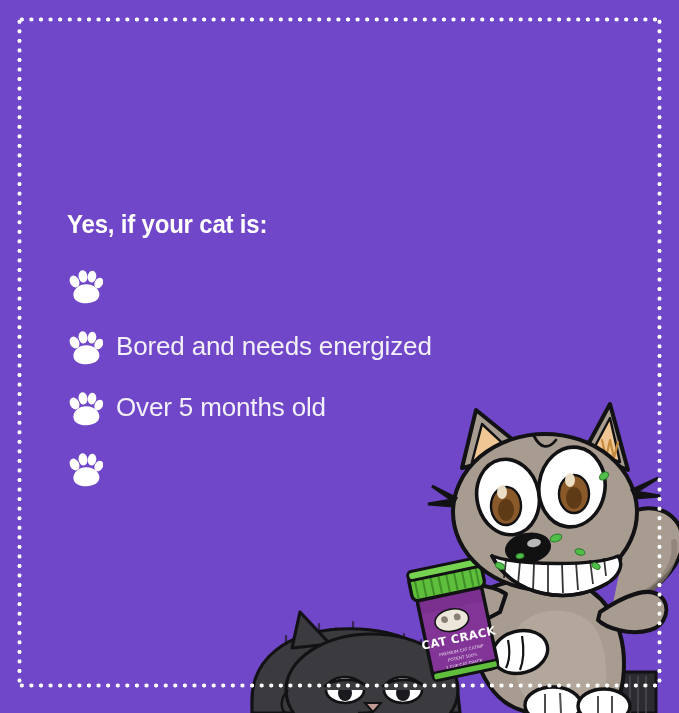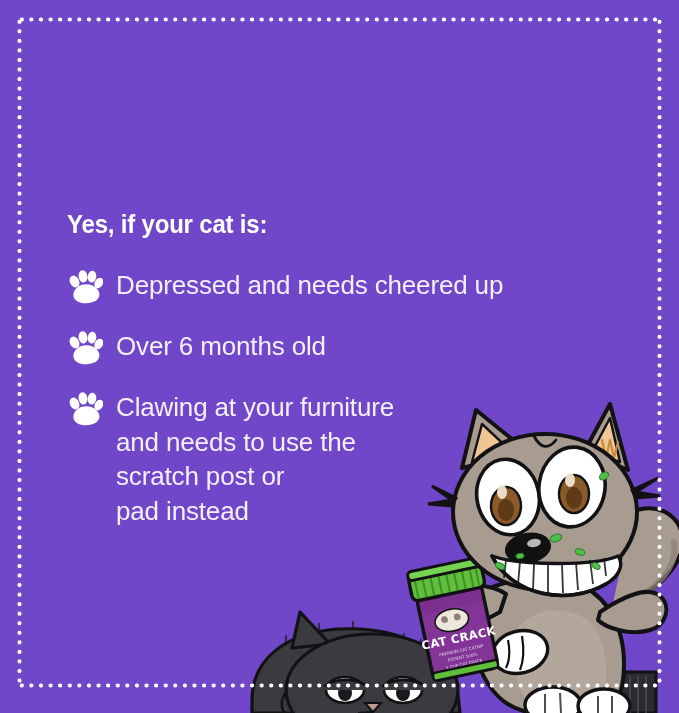--- a/index.html
+++ b/index.html
@@ -346,52 +346,61 @@
         <svg viewBox="0 0 36 34" xmlns="http://www.w3.org/2000/svg">
           <g fill="#FFFFFF">
             <ellipse cx="7.5" cy="11.5" rx="4.6" ry="6.2" transform="rotate(-26 7.5 11.5)"></ellipse>
             <ellipse cx="16" cy="6.4" rx="4.4" ry="6.2" transform="rotate(-9 16 6.4)"></ellipse>
             <ellipse cx="25" cy="6.6" rx="4.3" ry="6" transform="rotate(9 25 6.6)"></ellipse>
             <ellipse cx="31.8" cy="13" rx="4.1" ry="5.6" transform="rotate(26 31.8 13)"></ellipse>
             <path d="M19.4 14.2 C27.4 14.2 32.6 19.6 32.4 24.6 C32.2 30.2 26.4 33.2 19.2 33.2 C11.6 33.2 6.2 30.0 6.4 24.4 C6.6 19.2 11.8 14.2 19.4 14.2 Z"></path>
           </g>
         </svg>
       </span>
-      <span class="bullet-text">Depressed and needs cheered up</span>
     </div>
-
 
     <div class="bullet">
       <span class="paw">
         <svg viewBox="0 0 36 34" xmlns="http://www.w3.org/2000/svg">
           <g fill="#FFFFFF">
             <ellipse cx="7.5" cy="11.5" rx="4.6" ry="6.2" transform="rotate(-26 7.5 11.5)"></ellipse>
             <ellipse cx="16" cy="6.4" rx="4.4" ry="6.2" transform="rotate(-9 16 6.4)"></ellipse>
             <ellipse cx="25" cy="6.6" rx="4.3" ry="6" transform="rotate(9 25 6.6)"></ellipse>
             <ellipse cx="31.8" cy="13" rx="4.1" ry="5.6" transform="rotate(26 31.8 13)"></ellipse>
             <path d="M19.4 14.2 C27.4 14.2 32.6 19.6 32.4 24.6 C32.2 30.2 26.4 33.2 19.2 33.2 C11.6 33.2 6.2 30.0 6.4 24.4 C6.6 19.2 11.8 14.2 19.4 14.2 Z"></path>
           </g>
         </svg>
       </span>
-      <span class="bullet-text">Over 6 months old</span>
+      <span class="bullet-text">Bored and needs energized</span>
     </div>
 
     <div class="bullet">
       <span class="paw">
         <svg viewBox="0 0 36 34" xmlns="http://www.w3.org/2000/svg">
           <g fill="#FFFFFF">
             <ellipse cx="7.5" cy="11.5" rx="4.6" ry="6.2" transform="rotate(-26 7.5 11.5)"></ellipse>
             <ellipse cx="16" cy="6.4" rx="4.4" ry="6.2" transform="rotate(-9 16 6.4)"></ellipse>
             <ellipse cx="25" cy="6.6" rx="4.3" ry="6" transform="rotate(9 25 6.6)"></ellipse>
             <ellipse cx="31.8" cy="13" rx="4.1" ry="5.6" transform="rotate(26 31.8 13)"></ellipse>
             <path d="M19.4 14.2 C27.4 14.2 32.6 19.6 32.4 24.6 C32.2 30.2 26.4 33.2 19.2 33.2 C11.6 33.2 6.2 30.0 6.4 24.4 C6.6 19.2 11.8 14.2 19.4 14.2 Z"></path>
           </g>
         </svg>
       </span>
-      <span class="bullet-text">Clawing at your furniture
-and needs to use the
-scratch post or
-pad instead</span>
+      <span class="bullet-text">Over 5 months old</span>
     </div>
 
+    <div class="bullet">
+      <span class="paw">
+        <svg viewBox="0 0 36 34" xmlns="http://www.w3.org/2000/svg">
+          <g fill="#FFFFFF">
+            <ellipse cx="7.5" cy="11.5" rx="4.6" ry="6.2" transform="rotate(-26 7.5 11.5)"></ellipse>
+            <ellipse cx="16" cy="6.4" rx="4.4" ry="6.2" transform="rotate(-9 16 6.4)"></ellipse>
+            <ellipse cx="25" cy="6.6" rx="4.3" ry="6" transform="rotate(9 25 6.6)"></ellipse>
+            <ellipse cx="31.8" cy="13" rx="4.1" ry="5.6" transform="rotate(26 31.8 13)"></ellipse>
+            <path d="M19.4 14.2 C27.4 14.2 32.6 19.6 32.4 24.6 C32.2 30.2 26.4 33.2 19.2 33.2 C11.6 33.2 6.2 30.0 6.4 24.4 C6.6 19.2 11.8 14.2 19.4 14.2 Z"></path>
+          </g>
+        </svg>
+      </span>
+    </div>
+
   </div>
 
 </div>
 
 </body></html>

